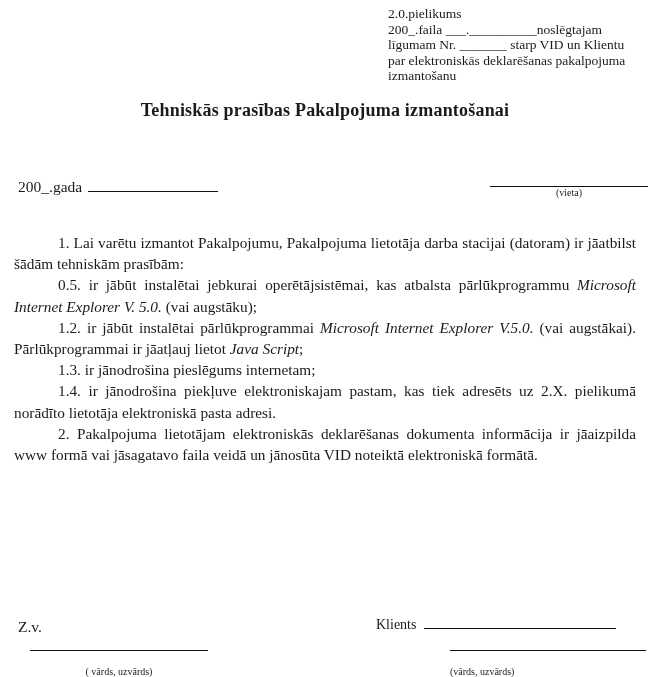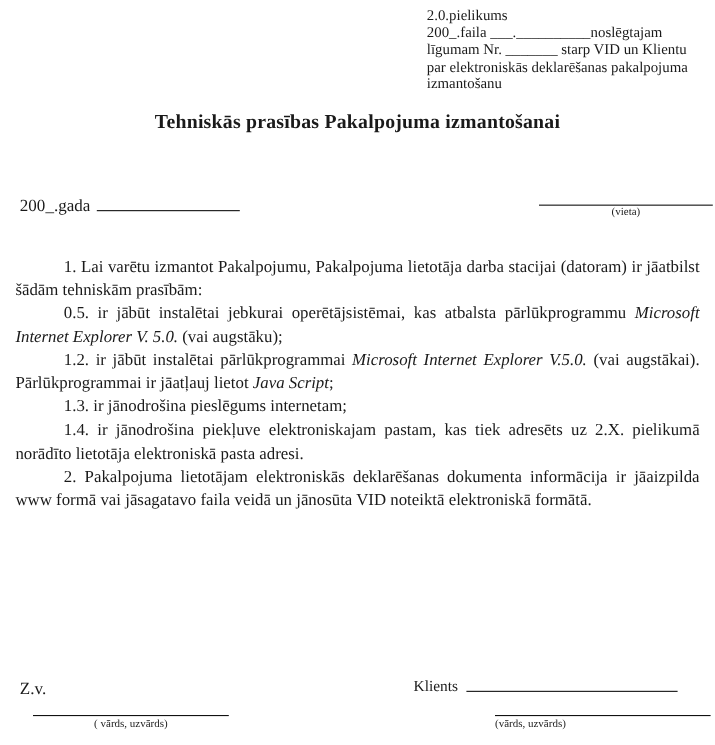--- a/index.html
+++ b/index.html
@@ -175,21 +175,21 @@
   .caption-left .rule,
   .caption-right .rule {
     border-top: 1.4px solid #111;
     height: 0;
     width: 100%;
   }
   .caption-left .caption-text,
   .caption-right .caption-text {
     font-size: 10px;
     line-height: 13px;
-    margin-top: 1px;
+    margin-top: 14px;
   }
 </style>
 </head>
 <body>
 
 <div class="page">
 
   <div class="header-block">
     <span class="hline">2.0.pielikums</span>
     <span class="hline">200_.faila ___.__________noslēgtajam</span>

